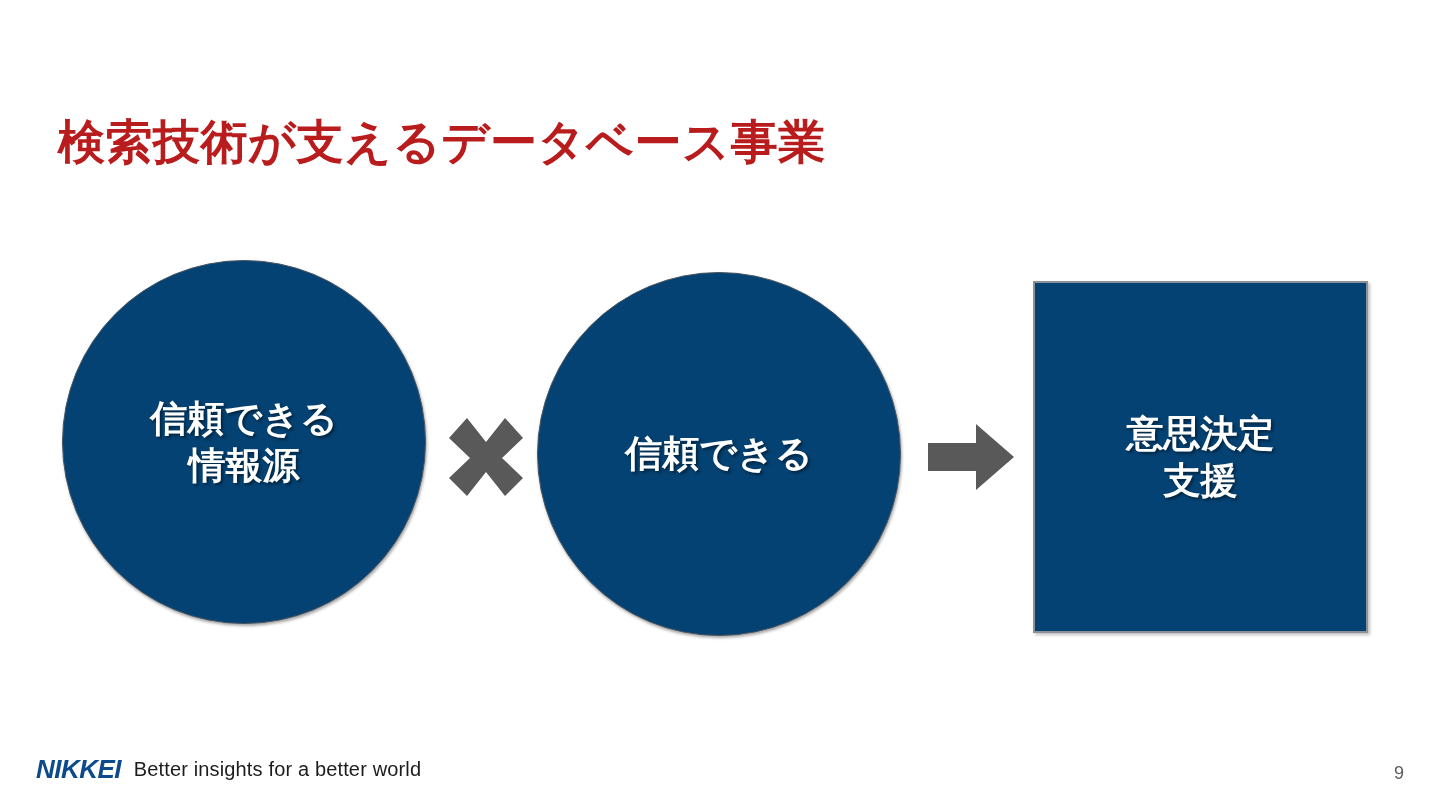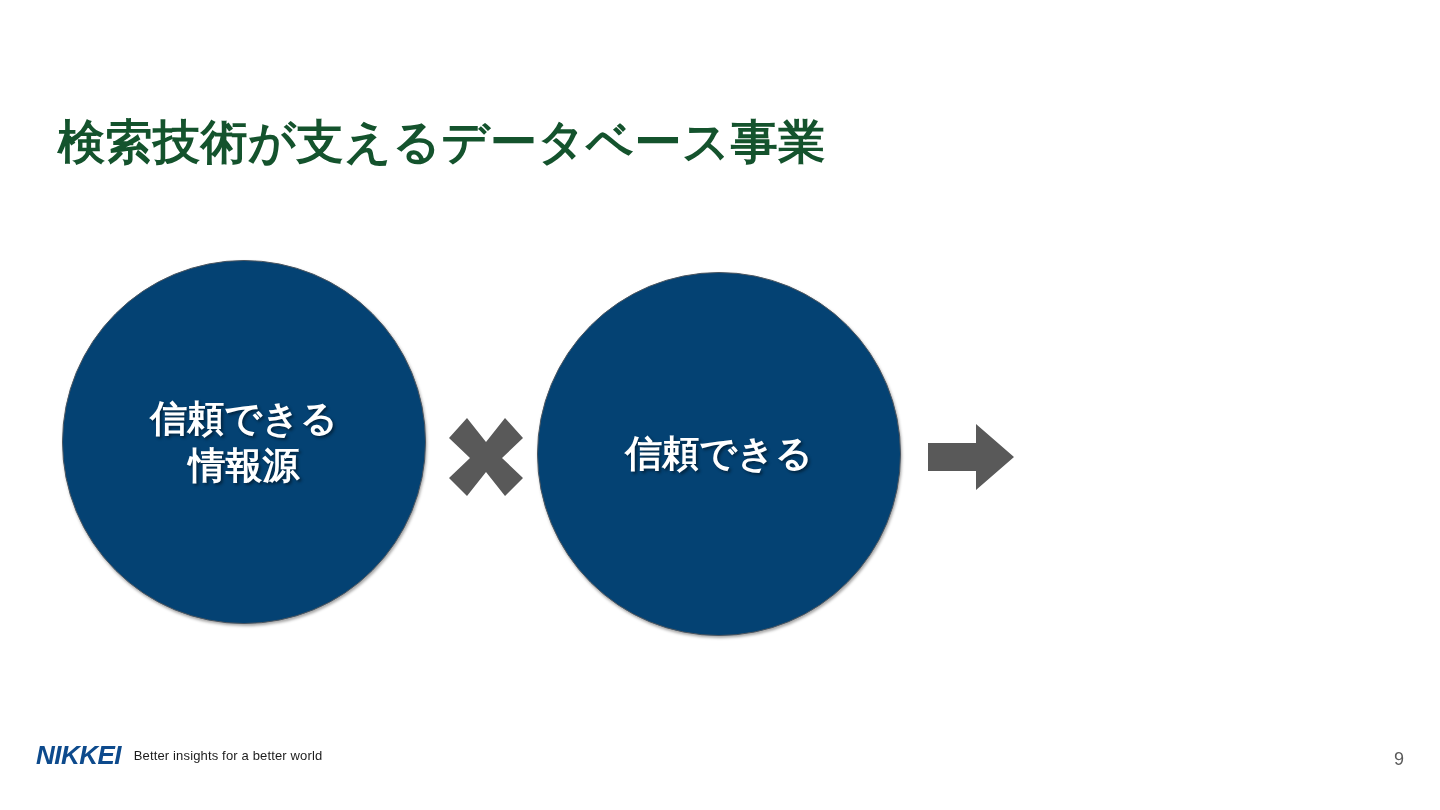--- a/index.html
+++ b/index.html
@@ -20,21 +20,21 @@
     overflow: hidden;
   }
 
   
   .slide-title {
     position: absolute;
     left: 58px;
     top: 84px;
     font-size: 47px;
     font-weight: 700;
-    color: #14532d;
+    color: #b91c1c;
     letter-spacing: 0.5px;
     line-height: 1.15;
     white-space: nowrap;
   }
 
   
   .diagram {
     position: absolute;
     left: 0;
     top: 0;
@@ -114,21 +114,21 @@
     left: 928px;
     top: 424px;
     width: 86px;
     height: 66px;
   }
 
   
   .footer {
     position: absolute;
     left: 0;
-    bottom: 14px;
+    bottom: 0;
     width: 1440px;
     height: 90px;
   }
 
   .brand-wrap {
     position: absolute;
     left: 36px;
     bottom: 26px;
     display: flex;
     align-items: center;
@@ -140,21 +140,21 @@
     font-weight: 700;
     font-style: italic;
     color: #0d4a8c;
     letter-spacing: -0.5px;
     font-family: "Liberation Sans", "DejaVu Sans", sans-serif;
     transform: scaleX(1.04);
     transform-origin: left center;
   }
 
   .brand-tagline {
-    font-size: 13px;
+    font-size: 20px;
     font-weight: 400;
     color: #1c1c1c;
     letter-spacing: 0.15px;
   }
 
   .page-number {
     position: absolute;
     right: 36px;
     bottom: 26px;
     font-size: 18px;
@@ -184,20 +184,24 @@
     <div class="node node-circle" id="node-tech">
       <span class="node-label">信頼できる</span>
     </div>
 
     <span class="op" id="op-arrow">
       <svg viewBox="0 0 86 66" width="86" height="66" aria-hidden="true">
         <polygon fill="#595959" points="0,19 48,19 48,0 86,33 48,66 48,47 0,47"></polygon>
       </svg>
     </span>
 
+    <div class="node node-square" id="node-decision">
+      <span class="node-label">意思決定
+支援</span>
+    </div>
 
   </div>
 
   <div class="footer">
     <div class="brand-wrap">
       <span class="brand-logo">NIKKEI</span>
       <span class="brand-tagline">Better insights for a better world</span>
     </div>
     <span class="page-number">9</span>
   </div>

